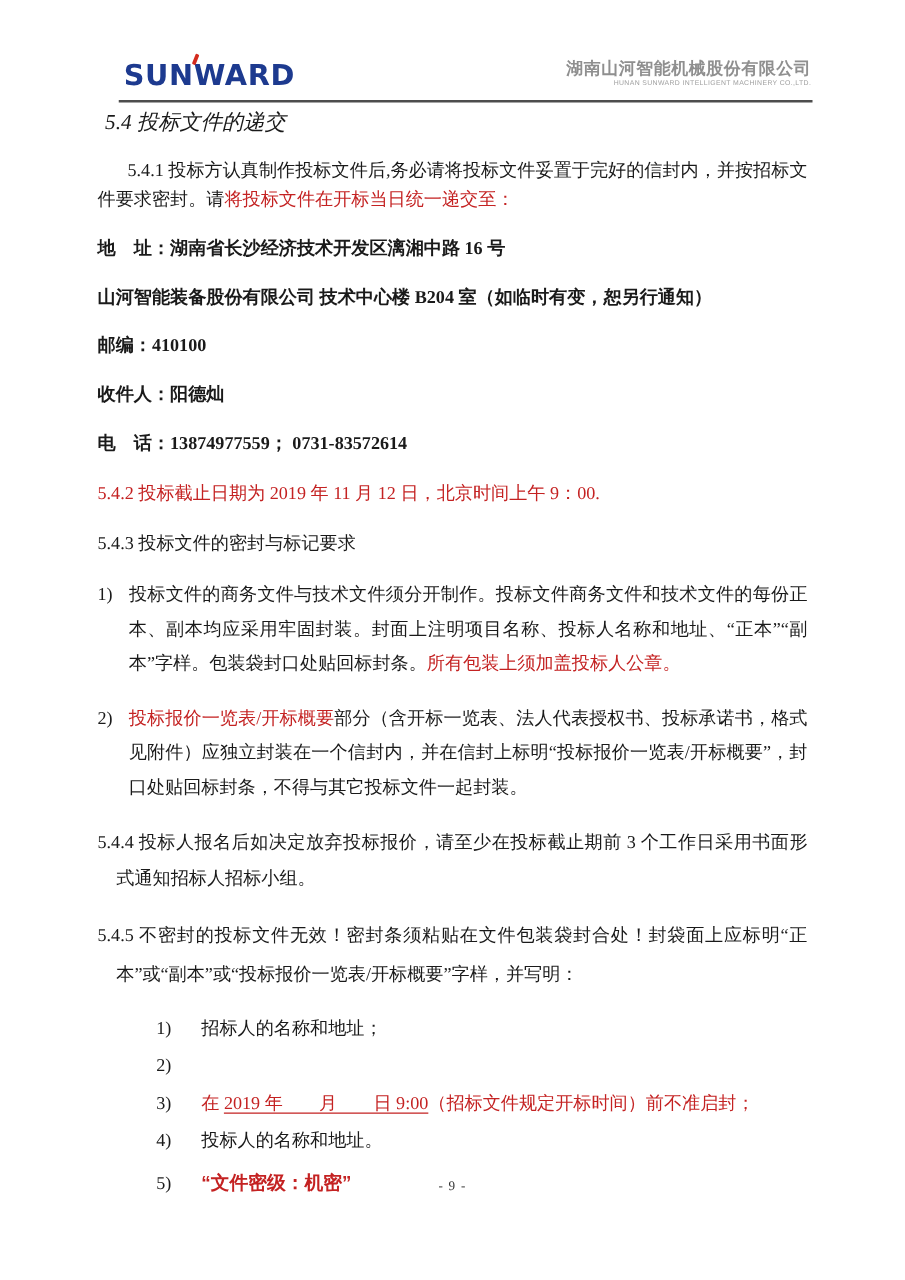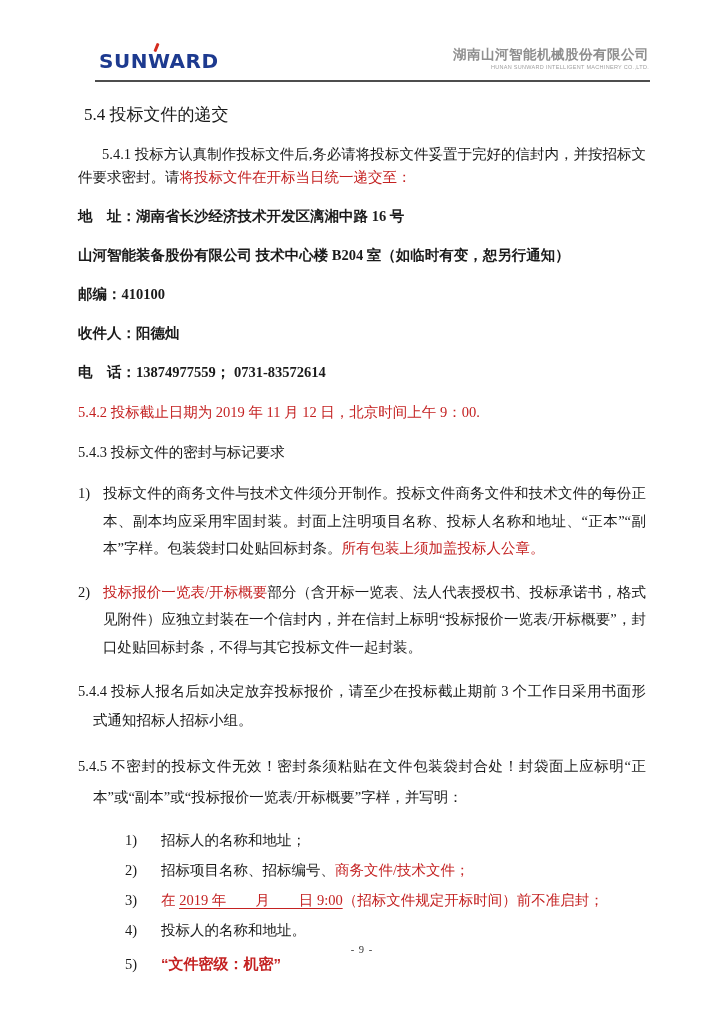--- a/index.html
+++ b/index.html
@@ -14,21 +14,21 @@
     width:724px;height:1024px;
     background:#ffffff;
     font-family:"Liberation Serif","DejaVu Serif",serif;
     color:#1a1a1a;
     overflow:hidden;
   }
   
   .logo{
     position:absolute;left:99px;top:50px;
     font-family:"DejaVu Sans","Liberation Sans",sans-serif;
-    font-weight:800;font-size:20px;letter-spacing:0.5px;
+    font-weight:800;font-size:23px;letter-spacing:0.5px;
     color:var(--logo_blue);
     line-height:23px;
   }
   .logo-accent{
     position:absolute;left:56px;top:-7px;
     width:3px;height:9px;background:#d42b1e;
     transform:rotate(22deg);border-radius:1px;
   }
   .company{
     position:absolute;right:75px;top:47px;text-align:right;
@@ -45,21 +45,21 @@
   .header-rule{
     position:absolute;left:95px;top:80px;width:555px;
     border-top:2px solid var(--rule_gray);
   }
   
   .content{
     position:absolute;left:62px;top:86px;width:600px;
     font-size:14.5px;line-height:23px;
   }
   .content p{margin:16px;text-align:justify;}
-  .sec-title{font-size:17px;margin:17px 0 2px 22px;line-height:24px;}
+  .sec-title{font-size:17px;margin:0 0 2px 22px;line-height:24px;font-style:italic;}
   .p541{text-indent:24px;line-height:23px;}
   .red{color:var(--red);}
   .addr{font-weight:bold;margin-left:22px;line-height:23px;}
   .addr2{margin-left:46px;margin-top:5px;}
   .s542{margin:14px 0 0 22px;line-height:24px;}
   .s543{margin:9px 0 0 22px;line-height:24px;}
   .num-item{
     margin:9px 0 0 23px;
     padding-left:25px;text-indent:-25px;
     line-height:27.5px;
@@ -124,21 +124,20 @@
 
     <p class="s54x s545">5.4.5 不密封的投标文件无效！密封条须粘贴在文件包装袋封合处！封袋面上应标明“正本”或“副本”或“投标报价一览表/开标概要”字样，并写明：</p>
 
     <div class="sublist">
       <div class="sub-item">
         <span class="sub-marker">1)</span>
         <span>招标人的名称和地址；</span>
       </div>
       <div class="sub-item">
         <span class="sub-marker">2)</span>
-        <span><span>招标项目名称、招标编号、</span><span class="red">商务文件/技术文件；</span></span>
       </div>
       <div class="sub-item">
         <span class="sub-marker">3)</span>
         <span class="red"><span>在 </span><span class="u">2019 年　　月　　日 9:00</span><span>（招标文件规定开标时间）前不准启封；</span></span>
       </div>
       <div class="sub-item">
         <span class="sub-marker">4)</span>
         <span>投标人的名称和地址。</span>
       </div>
       <div class="sub-item sp">

